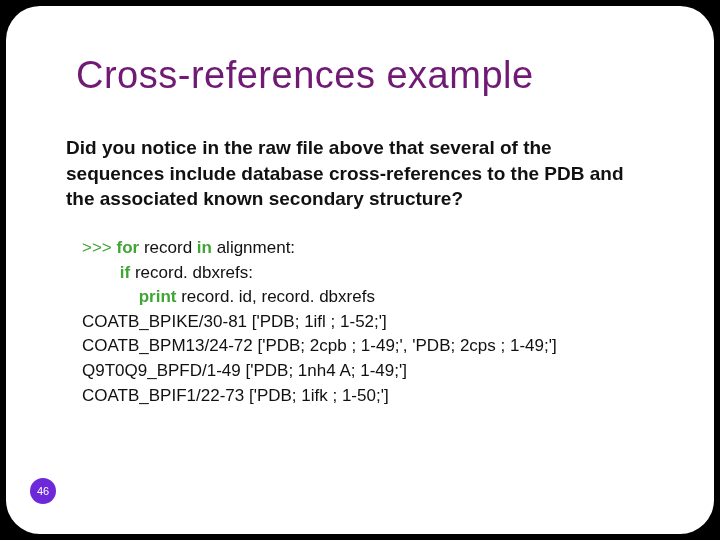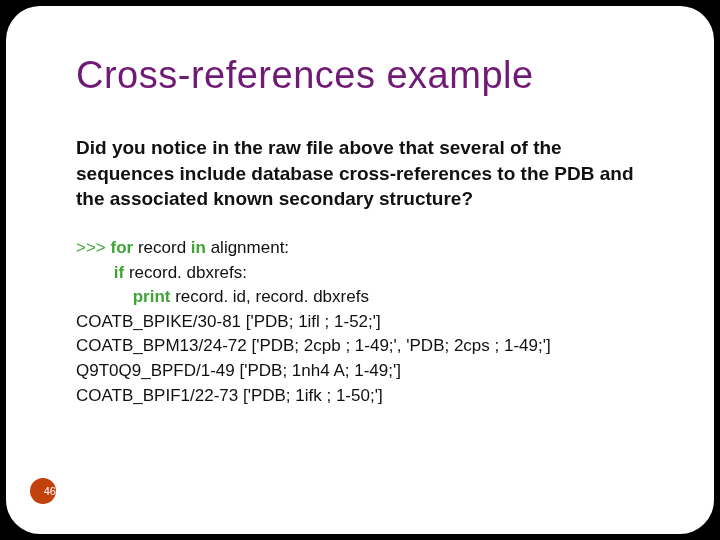--- a/index.html
+++ b/index.html
@@ -27,50 +27,50 @@
     font-weight: 400;
     color: #701a75;
     margin: 0 0 38px 10px;
     letter-spacing: 0.5px;
   }
   .intro {
     font-size: 19px;
     font-weight: 700;
     color: #111;
     line-height: 1.35;
-    margin: 0 0 24px 10px;
+    margin: 0 0 24px 0;
     font-family: "Comic Sans MS", "Chalkboard SE", cursive, sans-serif;
   }
   .code {
     font-size: 17px;
     font-weight: 400;
     color: #111;
     line-height: 1.45;
-    margin-left: 10px;
+    margin-left: 16px;
     font-family: "Comic Sans MS", "Chalkboard SE", cursive, sans-serif;
     white-space: pre;
   }
   .code .kw-prompt { color: #3FA535; }
   .code .kw-for { color: #3FA535; font-weight: 700; }
   .code .kw-in { color: #3FA535; font-weight: 700; }
   .code .kw-if { color: #3FA535; font-weight: 700; }
   .code .kw-print { color: #3FA535; font-weight: 700; }
   .page-num {
     position: absolute;
     left: 24px;
     bottom: 30px;
     width: 26px;
     height: 26px;
-    background: #c2410c;
+    background: #6d28d9;
     border-radius: 50%;
     color: #fff;
     font-size: 11px;
     display: flex;
     align-items: center;
-    justify-content: flex-end;
+    justify-content: center;
     font-family: Arial, sans-serif;
   }
 </style>
 </head>
 <body>
 
 <div class="slide">
 
   <h1 class="title">Cross-references example</h1>
 

